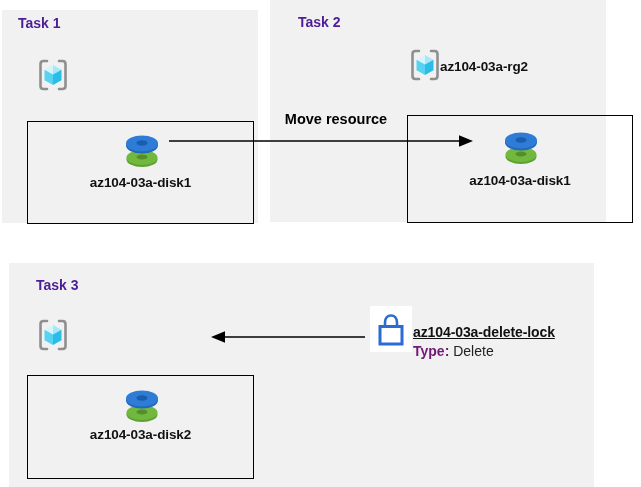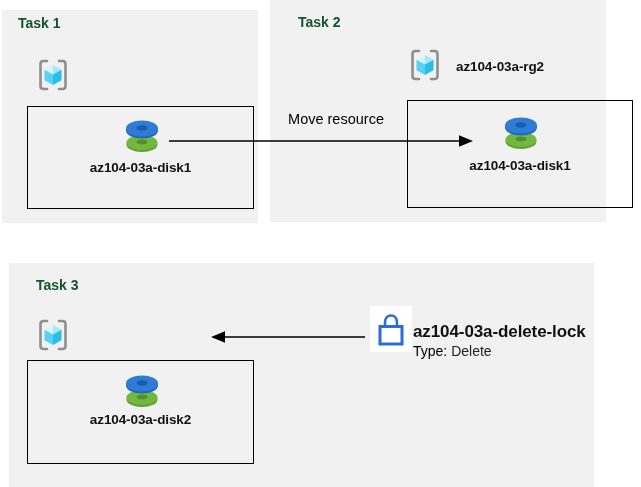--- a/index.html
+++ b/index.html
@@ -2,47 +2,47 @@
 <html><head>
 <meta charset="utf-8">
 <style>
   html,body{margin:0;padding:0;background:#fff;}
   #canvas{
     position:relative;width:641px;height:487px;background:#ffffff;
     font-family:"Liberation Sans", sans-serif;overflow:hidden;
   }
   .panel{position:absolute;background:#f1f1f1;}
   .task-title{
-    position:absolute;font-size:14px;font-weight:700;color:#14532d;
+    position:absolute;font-size:14px;font-weight:700;color:#4c1d95;
     white-space:nowrap;line-height:18px;
   }
   .res-label{
     position:absolute;font-size:13.5px;font-weight:700;color:#111;
     white-space:nowrap;line-height:19px;letter-spacing:-0.1px;
   }
-  .inner-box{position:absolute;border:1.5px solid #000;box-sizing:border-box;}
+  .inner-box{position:absolute;border:1.5px solid #000;box-sizing:border-box;margin-top:15px;}
   .icon{position:absolute;}
   .disk-label{
     position:absolute;left:0;width:100%;text-align:center;
     font-size:13.5px;font-weight:700;color:#111;white-space:nowrap;
     letter-spacing:-0.1px;
   }
   .move-label{
     position:absolute;left:252px;top:111px;width:168px;text-align:center;
-    font-size:14.5px;font-weight:400;color:#000;white-space:nowrap;
+    font-size:14.5px;font-weight:700;color:#000;white-space:nowrap;
   }
   .lock-patch{position:absolute;background:#ffffff;}
   .lock-name{
-    position:absolute;font-size:17px;font-weight:700;color:#111;
-    white-space:nowrap;line-height:18px;letter-spacing:-0.1px;
+    position:absolute;font-size:14px;font-weight:700;color:#111;
+    white-space:nowrap;line-height:18px;letter-spacing:-0.1px;text-decoration:underline;
   }
   .lock-type{
     position:absolute;font-size:14px;color:#222;white-space:nowrap;line-height:18px;
   }
-  .lock-type .b{font-weight:400;color:#000000;}
+  .lock-type .b{font-weight:700;color:#701a75;}
   #arrow-layer{position:absolute;left:0;top:0;pointer-events:none;}
 </style>
 </head>
 <body>
 
 <div id="canvas">
 
   <div class="panel" style="left:2px;top:10px;width:256px;height:213px;">
     <div class="task-title" style="left:16px;top:4px;">Task 1</div>
 
@@ -72,21 +72,21 @@
     <div class="task-title" style="left:28px;top:13px;">Task 2</div>
 
     <svg class="icon" style="left:138px;top:46px;" width="34" height="38" viewBox="0 0 34 38">
       <path d="M11 5 H7.5 Q4.5 5 4.5 8 V30 Q4.5 33 7.5 33 H11" fill="none" stroke="#8f8f8f" stroke-width="2.6" stroke-linecap="round"></path>
       <path d="M23 5 H26.5 Q29.5 5 29.5 8 V30 Q29.5 33 26.5 33 H23" fill="none" stroke="#8f8f8f" stroke-width="2.6" stroke-linecap="round"></path>
       <polygon points="17,9 8.5,13.8 17,18.6" fill="#d6f4fb"></polygon>
       <polygon points="17,9 25.5,13.8 17,18.6" fill="#a5e9f6"></polygon>
       <polygon points="8.5,13.8 17,18.6 17,29 8.5,24.2" fill="#55d3f1"></polygon>
       <polygon points="25.5,13.8 17,18.6 17,29 25.5,24.2" fill="#2abde7"></polygon>
     </svg>
-    <div class="res-label" style="left:186px;top:57px;">az104-03a-rg2</div>
+    <div class="res-label" style="left:170px;top:57px;">az104-03a-rg2</div>
 
     <div class="inner-box" style="left:137px;top:100px;width:226px;height:108px;">
       <svg class="icon" style="left:94px;top:13px;" width="38" height="38" viewBox="0 0 38 38">
         <ellipse cx="19" cy="27.5" rx="15.5" ry="7.5" fill="#5ea032"></ellipse>
         <ellipse cx="19" cy="25.5" rx="15.5" ry="7.5" fill="#72b83e"></ellipse>
         <ellipse cx="19" cy="25" rx="5.5" ry="2.6" fill="#538e2b"></ellipse>
         <ellipse cx="19" cy="13.5" rx="16" ry="8" fill="#1f68bc"></ellipse>
         <ellipse cx="19" cy="11.5" rx="16" ry="8" fill="#2e7cd6"></ellipse>
         <ellipse cx="19" cy="11" rx="5.5" ry="2.7" fill="#1a5cae"></ellipse>
       </svg>

